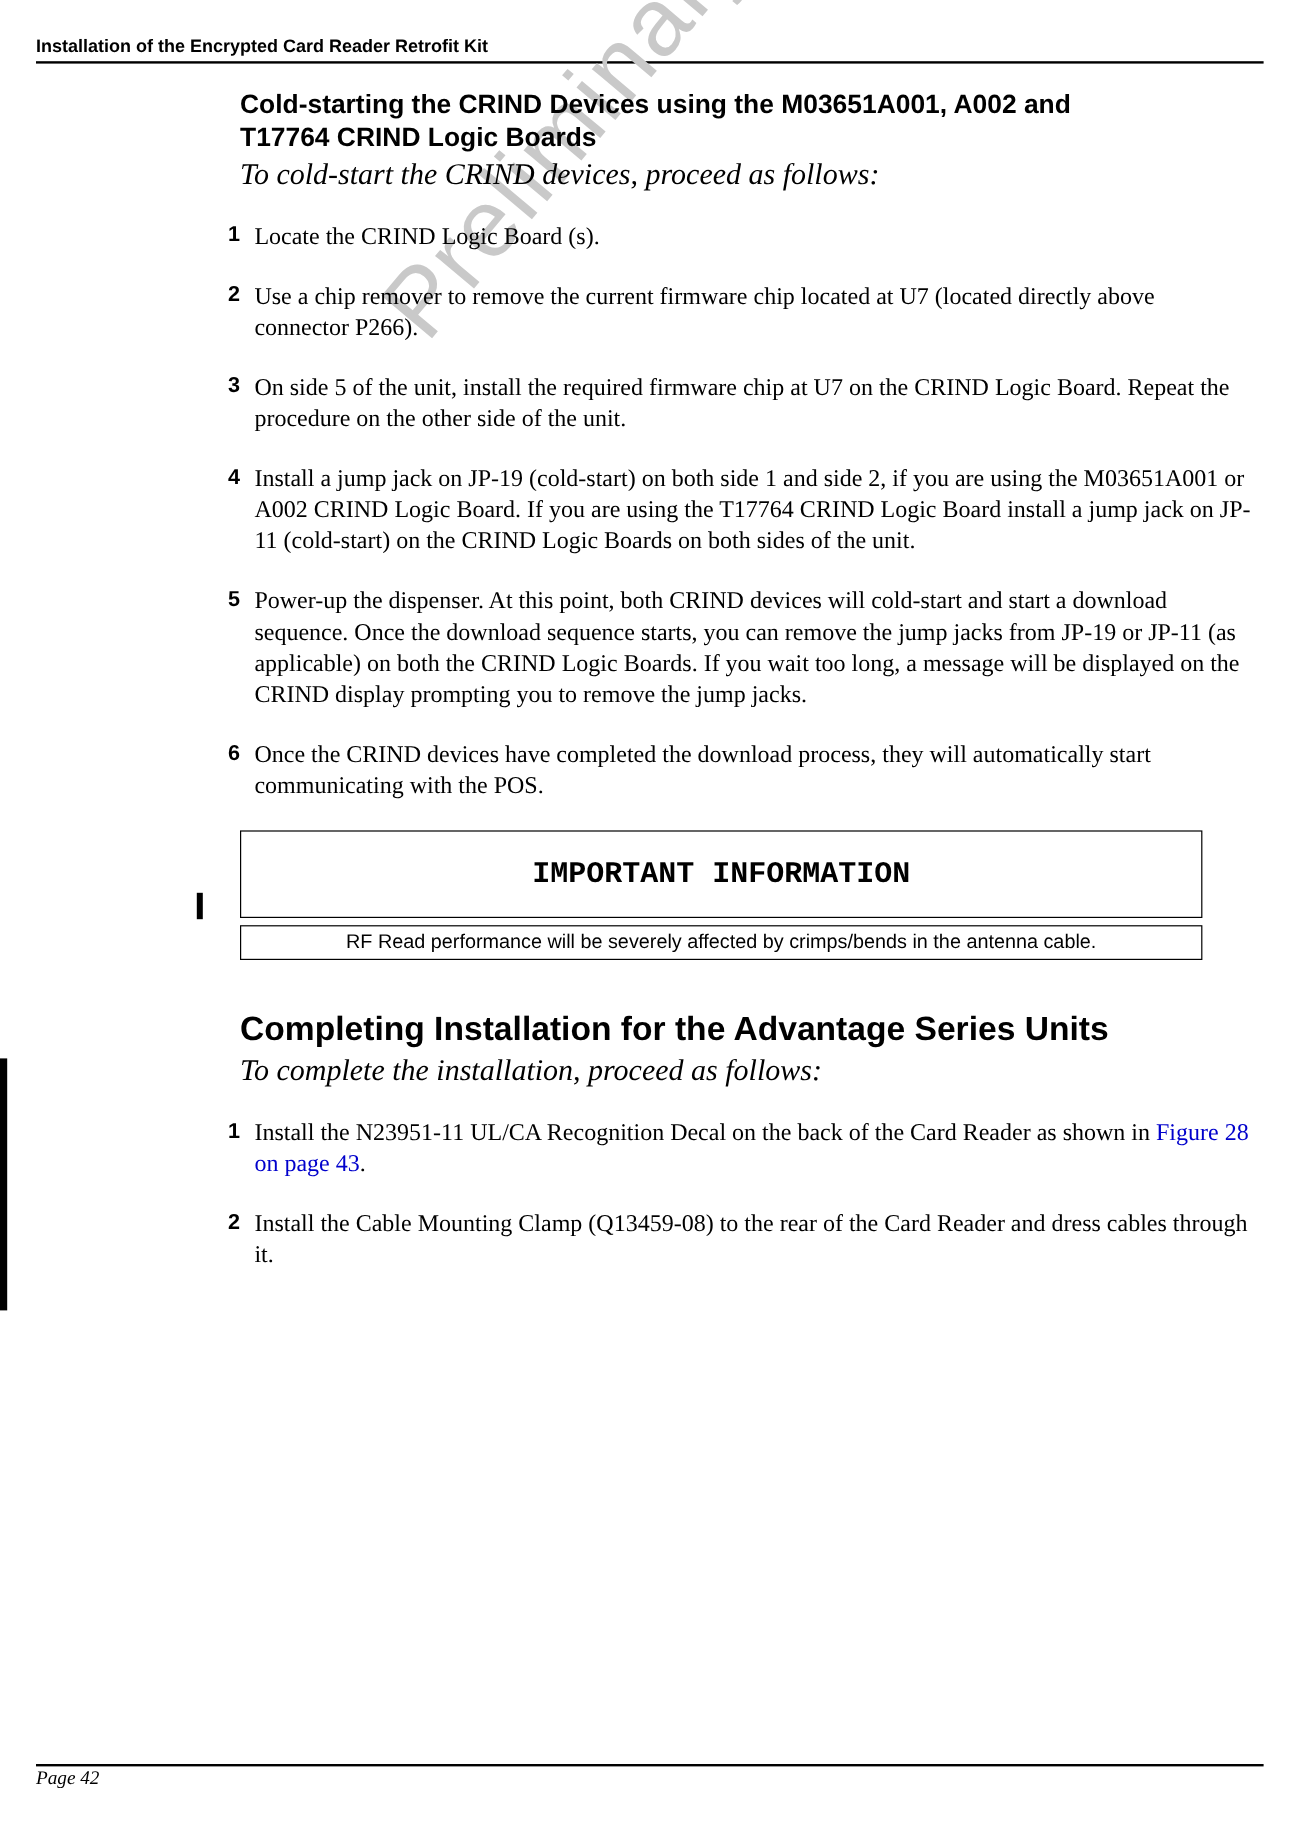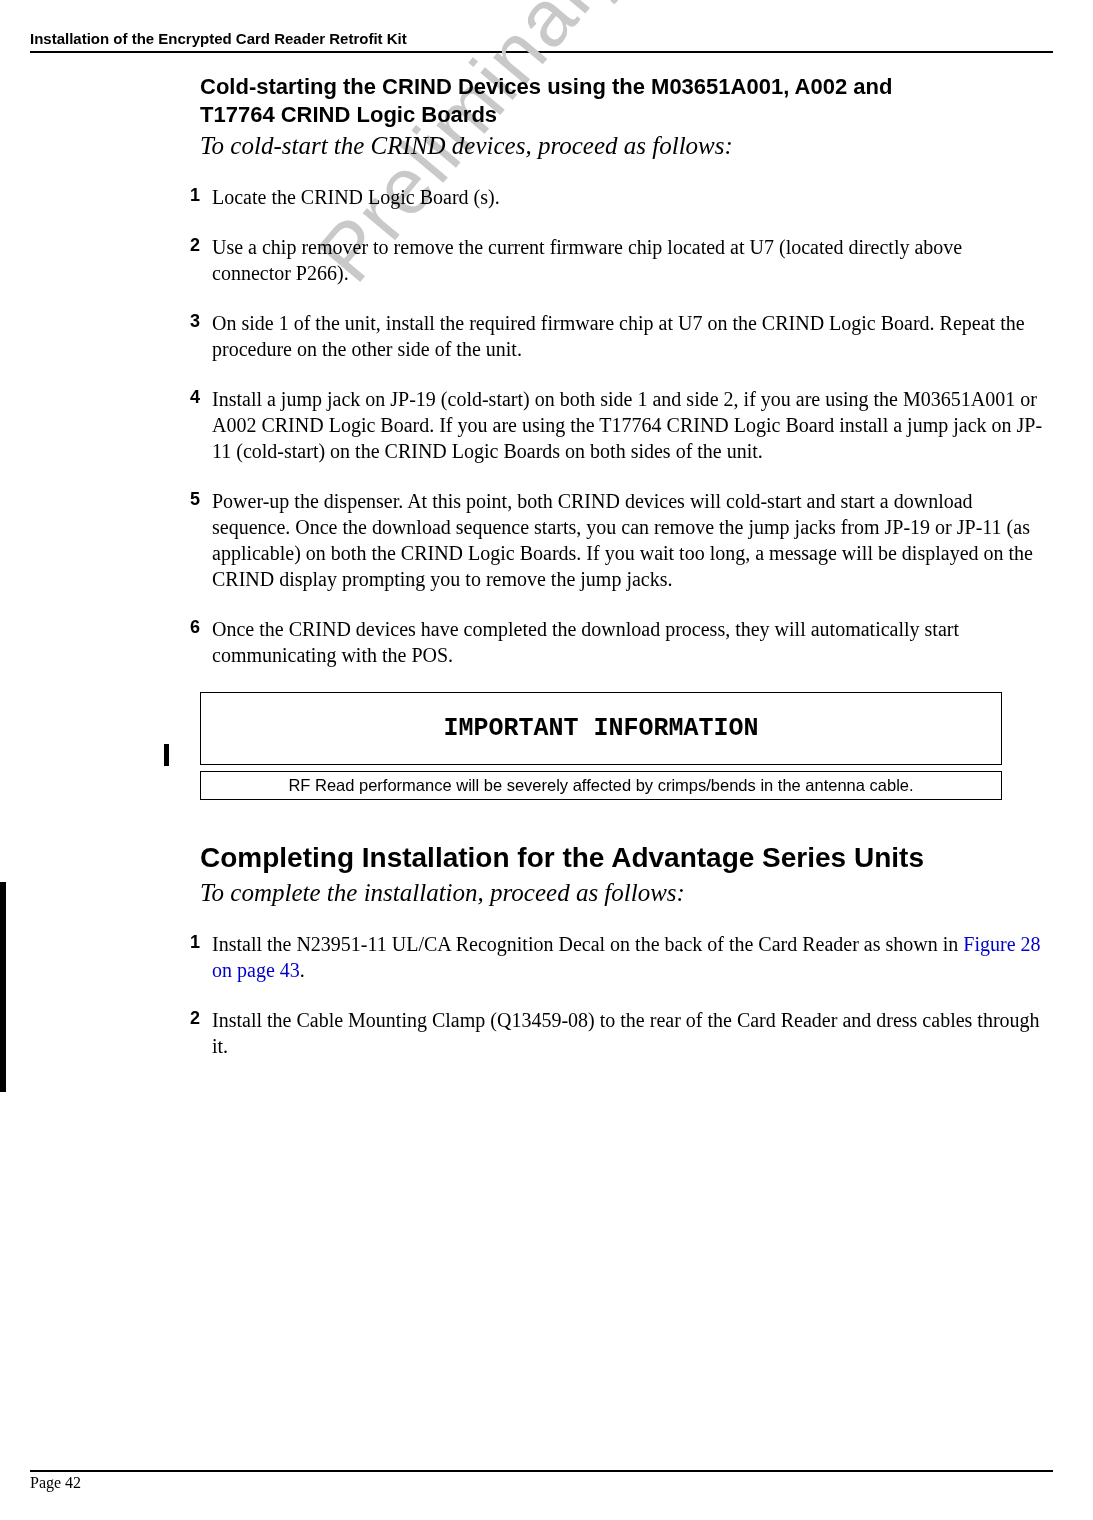--- a/index.html
+++ b/index.html
@@ -117,20 +117,21 @@
     right: 40px;
   }
   .footer-rule {
     border: none;
     border-top: 2px solid #000;
     margin-bottom: 2px;
   }
   .footer-row {
     display: flex;
     justify-content: space-between;
+    font-style: italic;
     font-size: 16px;
   }
   .link { color: #0000cc; }
   .change-bar {
     position: absolute;
     left: 136px;
     width: 5px;
     height: 22px;
     background: #000;
   }
@@ -160,21 +161,21 @@
     <div class="step">
       <div class="step-num">1</div>
       <div class="step-text">Locate the CRIND Logic Board (s).</div>
     </div>
     <div class="step">
       <div class="step-num">2</div>
       <div class="step-text">Use a chip remover to remove the current firmware chip located at U7 (located directly above connector P266).</div>
     </div>
     <div class="step">
       <div class="step-num">3</div>
-      <div class="step-text">On side 1 of the unit, install the required firmware chip at U7 on the CRIND Logic Board. Repeat the procedure on the other side of the unit.</div>
+      <div class="step-text">On side 5 of the unit, install the required firmware chip at U7 on the CRIND Logic Board. Repeat the procedure on the other side of the unit.</div>
     </div>
     <div class="step">
       <div class="step-num">4</div>
       <div class="step-text">Install a jump jack on JP-19 (cold-start) on both side 1 and side 2, if you are using the M03651A001 or A002 CRIND Logic Board. If you are using the T17764 CRIND Logic Board install a jump jack on JP-11 (cold-start) on the CRIND Logic Boards on both sides of the unit.</div>
     </div>
     <div class="step">
       <div class="step-num">5</div>
       <div class="step-text">Power-up the dispenser. At this point, both CRIND devices will cold-start and start a download sequence. Once the download sequence starts, you can remove the jump jacks from JP-19 or JP-11 (as applicable) on both the CRIND Logic Boards. If you wait too long, a message will be displayed on the CRIND display prompting you to remove the jump jacks.</div>
     </div>
     <div class="step">

